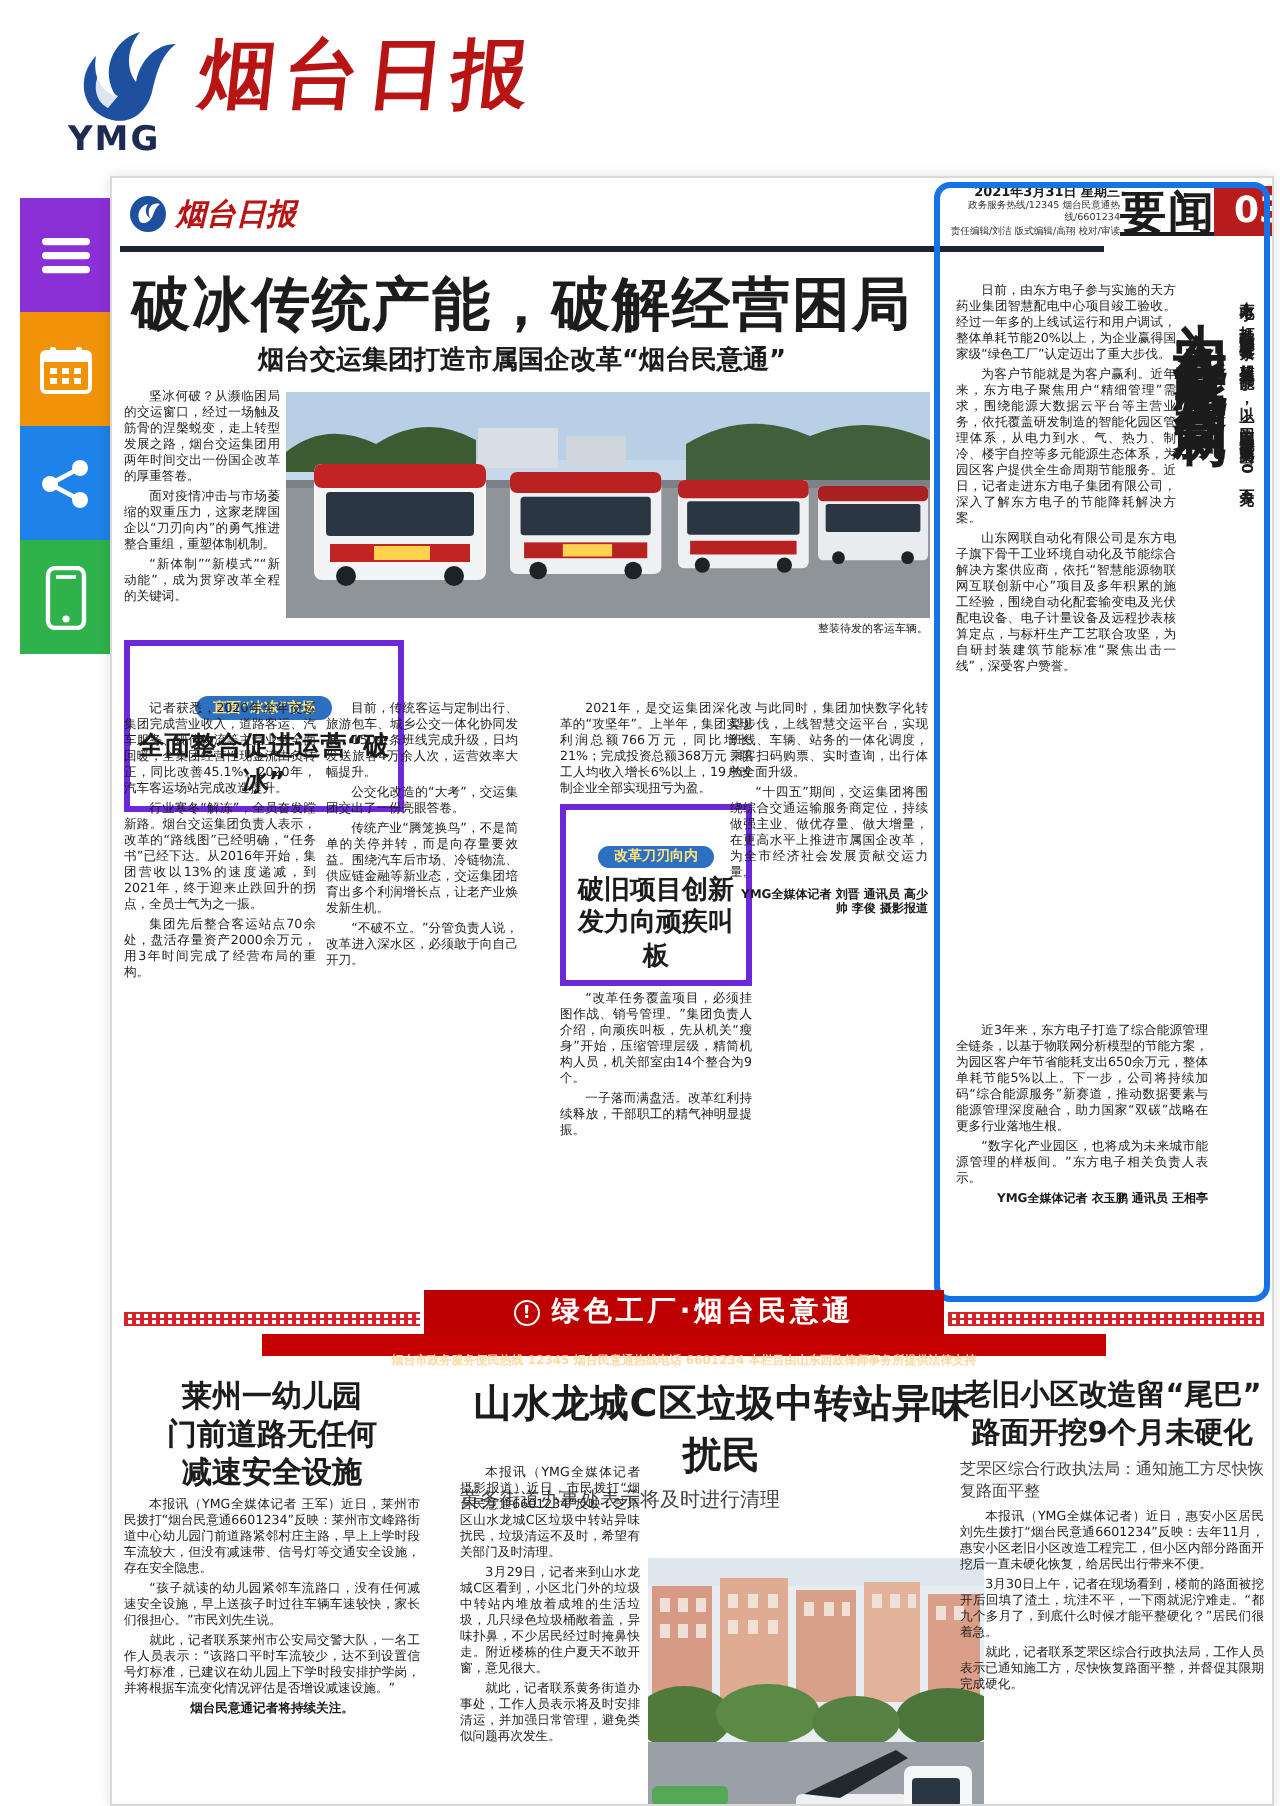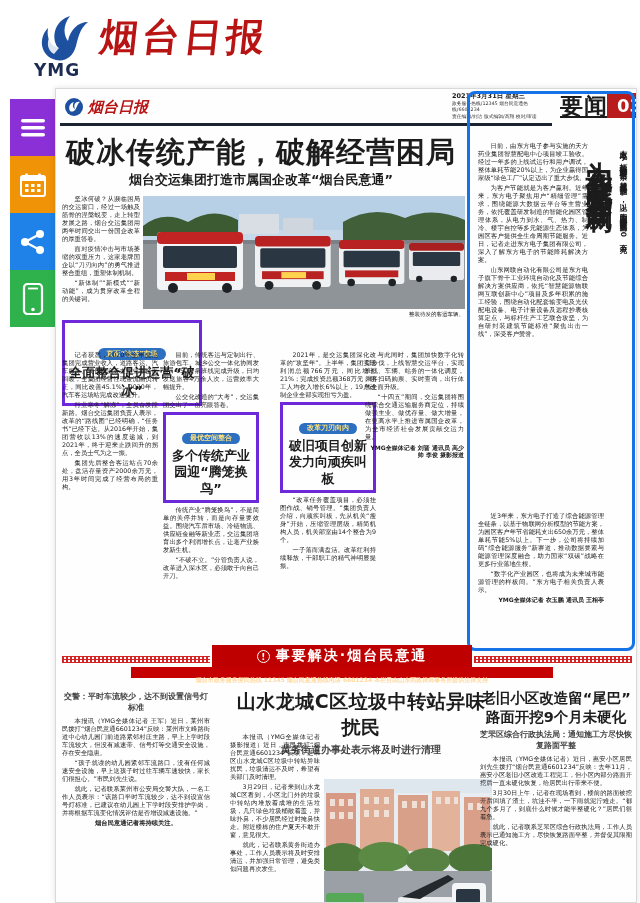--- a/index.html
+++ b/index.html
@@ -24,21 +24,21 @@
   
   .paper { position:absolute; left:55px; top:88px; width:582px; height:815px;
         background:#fefefe; border:1px solid #d9d9d9; box-shadow:0 0 6px rgba(0,0,0,.12); overflow:hidden; }
   .paper * { color:#1c1c1c; }
 
   .mini-masthead { position:absolute; left:8px; top:8px; display:flex; align-items:center; gap:4px; }
   .mini-brand { font-family:"DejaVu Serif", serif; font-weight:bold; font-style:italic;
         font-size:15px; color:#b81414; }
   .top-rule { position:absolute; left:4px; top:34px; width:492px; height:3px; background:#1b2430; }
 
-  .date-block { position:absolute; left:396px; top:3px; width:88px; line-height:1.35; }
+  .date-block { position:absolute; left:416px; top:3px; width:88px; text-align:right; line-height:1.35; }
   .date-line { font-size:6.5px; font-weight:bold; }
   .svc-line  { font-size:4.8px; color:#333; }
 
   .section-label { position:absolute; left:504px; top:2px; font-size:23px; font-weight:900; letter-spacing:1px;text-decoration:underline; }
   .page-num { position:absolute; left:551px; top:4px; width:45px; height:25px; background:#b91c1c;
         color:#fff !important; font-size:18px; font-weight:bold; text-align:center; line-height:25px; }
   .page-num span{ color:#fff !important; }
 
   
   .hl-box { position:absolute; left:411px; top:2px; width:168px; height:560px;
@@ -82,21 +82,21 @@
   .banner-title { font-size:14px; font-weight:900; letter-spacing:2px; }
   .banner-icon { width:13px; height:13px; border:1.5px solid #fff; border-radius:50%;
         font-size:9px; line-height:12px; text-align:center; font-weight:bold; }
   .hot-strip { position:absolute; left:75px; top:578px; width:422px; height:11px; background:#c40000;
         text-align:center; }
   .hot-strip span { color:#ffd9a0 !important; font-size:6px; line-height:11px; font-weight:bold; }
 
   
   .ba-left { position:absolute; left:6px; top:600px; width:148px; }
   .ba-left h3 { font-size:15px; font-weight:900; text-align:center; line-height:1.25; }
-  .ba-sub { font-size:8px; font-weight:bold; text-align:center; color:#444 !important; margin-top:2px; }
+  .ba-sub { font-size:8px; font-weight:normal; color:#444 !important; margin-top:2px; }
   .ba-body { margin-top:4px; height:170px; overflow:hidden; }
   .ba-last { text-align:center; font-weight:bold; }
 
   .ba-center { position:absolute; left:174px; top:600px; width:262px; }
   .ba-center h3 { font-size:19px; font-weight:900; text-align:center; letter-spacing:.5px; }
   .ba-center .ba-sub { font-size:10px; }
   .ba-center-body { position:absolute; left:0; top:44px; width:90px; height:230px; overflow:hidden; }
   .ba-photo { position:absolute; left:94px; top:90px; width:168px; height:185px; overflow:hidden; }
 
   .ba-right { position:absolute; left:424px; top:600px; width:152px; }
@@ -245,24 +245,20 @@
       <p>记者获悉，2020年全年交运集团完成营业收入，道路客运、汽车服务、现代物流等主营业务全面回暖，全集团经营性现金流由负转正，同比改善45.1%。2020年，汽车客运场站完成改造提升。</p>
       <p>行业寒冬“解冻”，全员奋发蹚新路。烟台交运集团负责人表示，改革的“路线图”已经明确，“任务书”已经下达。从2016年开始，集团营收以13%的速度递减，到2021年，终于迎来止跌回升的拐点，全员士气为之一振。</p>
       <p>集团先后整合客运站点70余处，盘活存量资产2000余万元，用3年时间完成了经营布局的重构。</p>
     </div>
 
   <div class="col c2 t6">
     <div>
         <p>目前，传统客运与定制出行、旅游包车、城乡公交一体化协同发展，150余条班线完成升级，日均发送旅客4万余人次，运营效率大幅提升。</p>
         <p>公交化改造的“大考”，交运集团交出了一份亮眼答卷。</p>
       </div>
-    <div class="subbox">
-      <span class="pill">最优空间整合</span>
-      <div class="boldline">多个传统产业园迎“腾笼换鸟”</div>
-    </div>
     <div>
         <p>传统产业“腾笼换鸟”，不是简单的关停并转，而是向存量要效益。围绕汽车后市场、冷链物流、供应链金融等新业态，交运集团培育出多个利润增长点，让老产业焕发新生机。</p>
         <p>“不破不立。”分管负责人说，改革进入深水区，必须敢于向自己开刀。</p>
       </div>
   </div>
 
   <div class="col c3 t6">
     <div>
         <p>2021年，是交运集团深化改革的“攻坚年”。上半年，集团实现利润总额766万元，同比增长21%；完成投资总额368万元，职工人均收入增长6%以上，19户改制企业全部实现扭亏为盈。</p>
       </div>
@@ -298,28 +294,30 @@
           <p>“数字化产业园区，也将成为未来城市能源管理的样板间。”东方电子相关负责人表示。</p>
         </div>
       <div class="hl-byline">YMG全媒体记者 衣玉鹏 通讯员 王相亭</div>
     </div>
   </div>
 
   <div class="dotline" style="left:6px; width:148px;"></div>
   <div class="dotline" style="left:418px; width:158px;"></div>
   <div class="banner">
     <span class="banner-icon">!</span>
-    <span class="banner-title">事要解决·烟台民意通</span>
+    <span class="banner-title">绿色工厂·烟台民意通</span>
   </div>
   <div class="hot-strip">
     <span>烟台市政务服务便民热线 12345 烟台民意通热线电话 6601234 本栏目由山东西政律师事务所提供法律支持</span>
   </div>
 
   <div class="ba-left">
-    <div class="ba-sub">交警：平时车流较少，达不到设置信号灯标准</div>
+    <h3 style="white-space:pre-line;">莱州一幼儿园
+门前道路无任何
+减速安全设施</h3>
     <div class="ba-body t6">
       <div>
           <p>本报讯（YMG全媒体记者 王军）近日，莱州市民拨打“烟台民意通6601234”反映：莱州市文峰路街道中心幼儿园门前道路紧邻村庄主路，早上上学时段车流较大，但没有减速带、信号灯等交通安全设施，存在安全隐患。</p>
           <p>“孩子就读的幼儿园紧邻车流路口，没有任何减速安全设施，早上送孩子时过往车辆车速较快，家长们很担心。”市民刘先生说。</p>
           <p>就此，记者联系莱州市公安局交警大队，一名工作人员表示：“该路口平时车流较少，达不到设置信号灯标准，已建议在幼儿园上下学时段安排护学岗，并将根据车流变化情况评估是否增设减速设施。”</p>
         </div>
       <div class="t6 ba-last">烟台民意通记者将持续关注。</div>
     </div>
   </div>
 

